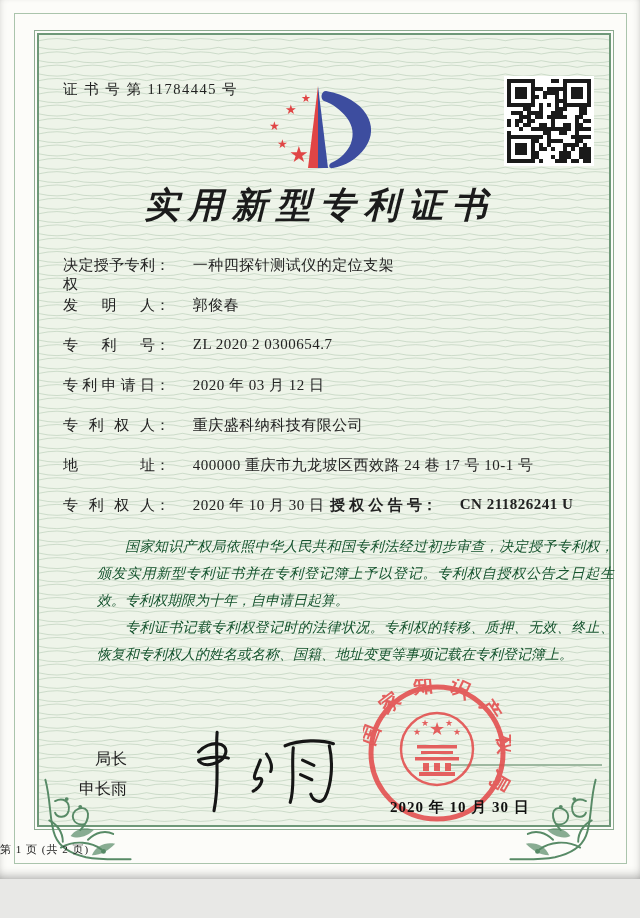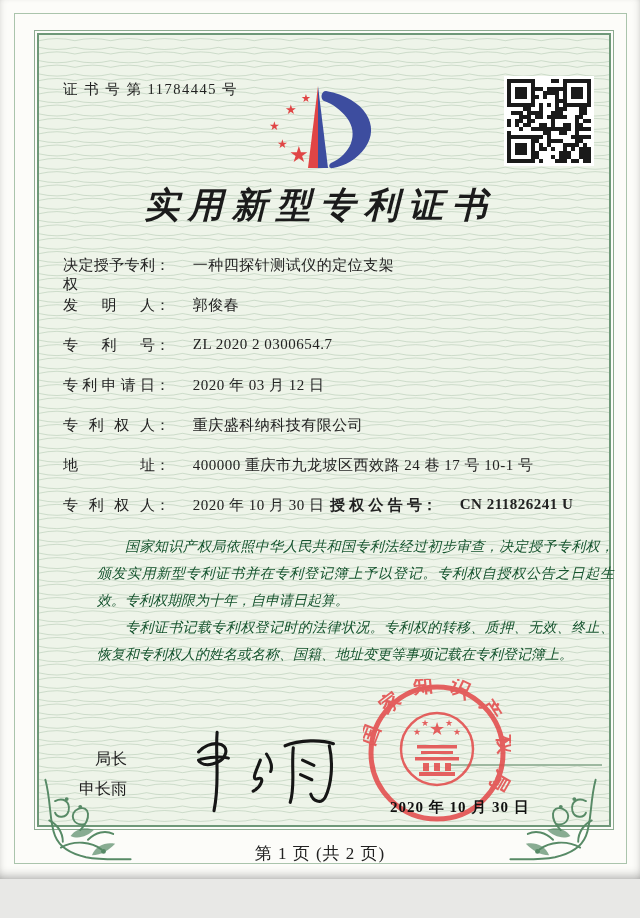--- a/index.html
+++ b/index.html
@@ -28,21 +28,21 @@
   .fcolon{display:inline-block;vertical-align:top;}
   .fvalue{display:inline-block;margin-left:19px;vertical-align:top;letter-spacing:.5px;}
   .grant2{position:absolute;left:267px;top:0;font-weight:bold;}
   .paras{left:63px;top:534px;width:517px;font-size:14px;line-height:1.92;font-style:italic;color:#14532d;margin-left:34px;}
   .paras p{margin:0;text-indent:2em;text-align:justify;}
   .director{left:79px;top:744px;font-size:16px;line-height:1.85;font-family:"Liberation Sans","DejaVu Sans",sans-serif;color:#1d1d1d;text-align:right;}
   .sig{left:178px;top:726px;width:175px;height:90px;}
   .rule-right{left:450px;top:764px;width:152px;height:1.5px;background:#9db8a0;}
   .seal{left:363px;top:679px;width:148px;height:148px;opacity:.88;}
   .seal-date{left:390px;top:798px;font-size:15px;font-weight:600;letter-spacing:1px;color:#111;}
-  .page-info{left:0;right:0;top:842px;text-align:center;font-size:17px;letter-spacing:1px;}
+  .page-info{left:0;right:0;top:842px;text-align:left;font-size:11px;letter-spacing:1px;}
   .back-note{left:0;right:0;top:884px;text-align:center;font-size:13.5px;font-style:italic;letter-spacing:2px;color:#4d7c0f;}
   .ornament{left:41px;top:772px;width:93px;height:92px;}
   .ornament.right{left:507px;transform:scaleX(-1);}
   .qr-wrap svg{width:100%;height:100%;display:block;}
 </style>
 </head>
 <body>
 
 <div class="page">
 

